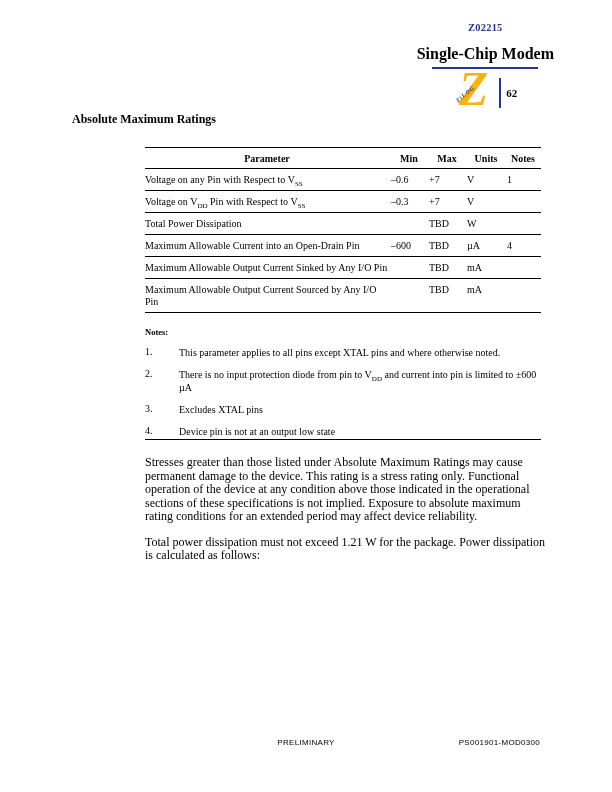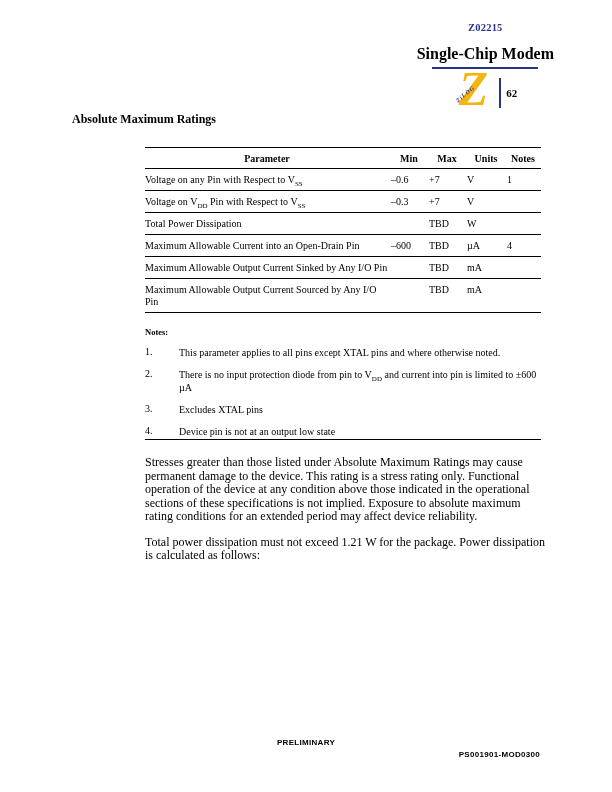--- a/index.html
+++ b/index.html
@@ -48,23 +48,23 @@
   .note-item{display:flex;margin-top:9px;font-size:10px;}
   .note-num{width:34px;flex:none;}
   .note-text{flex:1;line-height:13px;}
 
   
   .para{margin:16px 0 0 145px;width:400px;font-size:12px;line-height:13.5px;}
   .para + .para{margin-top:12px;}
 
   
   .footer{position:absolute;left:0;right:0;bottom:42px;height:12px;
-    font-family:"Liberation Sans",sans-serif;font-weight:bold;font-size:8px;letter-spacing:.3px;}
+    font-family:"Liberation Sans",sans-serif;font-weight:normal;font-size:8px;letter-spacing:.3px;}
   .footer .prelim{position:absolute;left:50%;transform:translateX(-50%);}
-  .footer .docnum{position:absolute;right:72px;margin-top:12px;}
+  .footer .docnum{position:absolute;right:72px;}
 </style>
 </head>
 <body>
 
 <div class="page">
 
   <div class="doc-header">
     <div class="part-number">Z02215</div>
     <div class="product-name">Single-Chip Modem</div>
     <div class="hdr-rule"></div>

